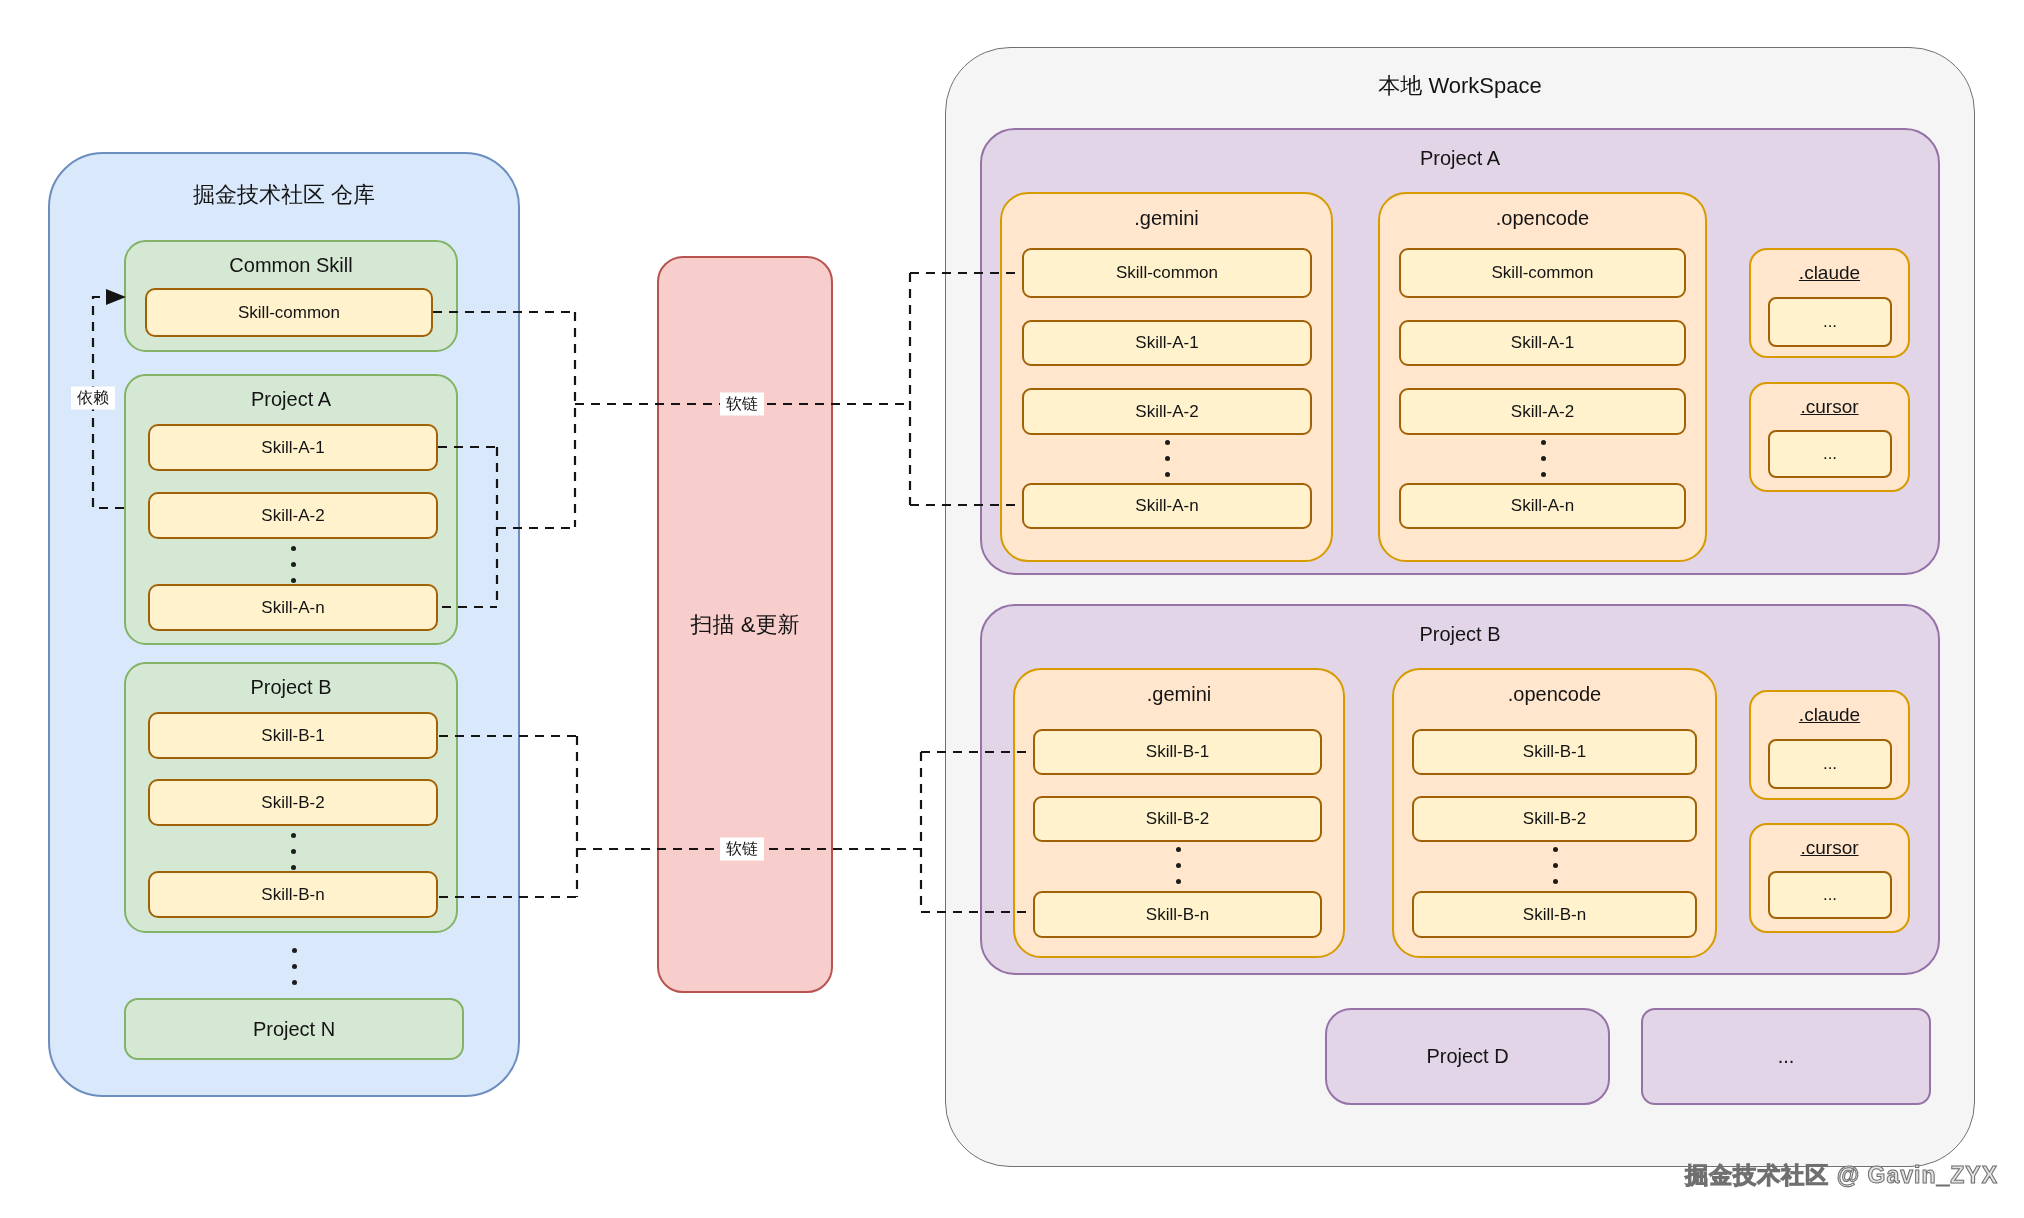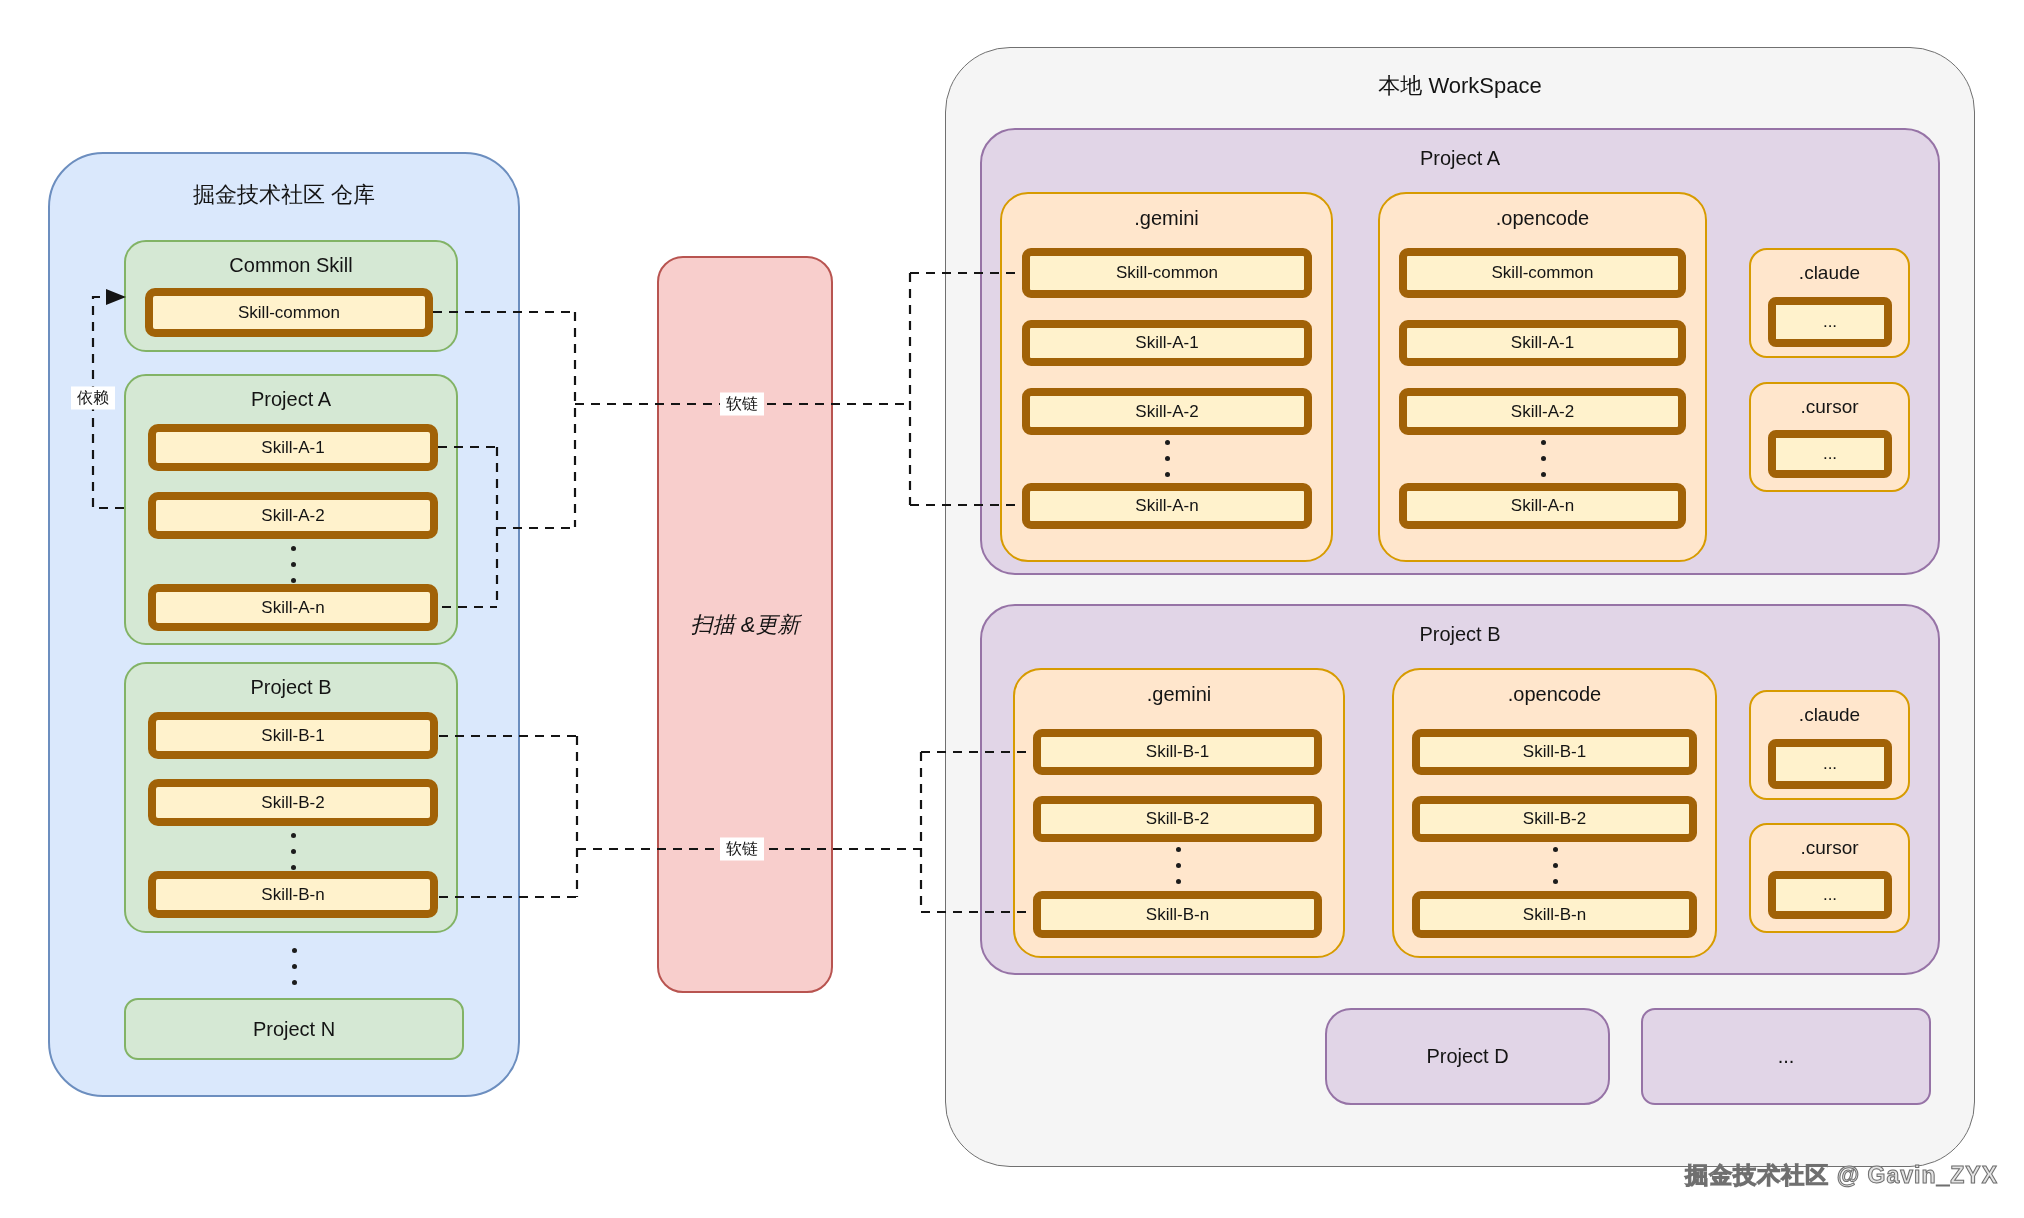--- a/index.html
+++ b/index.html
@@ -5,26 +5,26 @@
   html,body { margin:0; padding:0; background:#ffffff; }
   #stage {
     position:relative; width:2024px; height:1218px; overflow:hidden;
     background:#ffffff; font-family:"Liberation Sans", sans-serif; color:#141414;
   }
   .abs { position:absolute; box-sizing:border-box; }
   .ctr { display:flex; align-items:center; justify-content:center; text-align:center; }
   .box-title { position:absolute; left:0; right:0; text-align:center; white-space:nowrap; }
   .blue   { background:#dae8fc; border:2px solid #6c8ebf; }
   .green  { background:#d5e8d4; border:2px solid #82b366; }
-  .yellow { background:#fff2cc; border:8px solid #a16207; }
-  .pink   { background:#f8cecc; border:2px solid #b85450;font-style:italic; }
+  .yellow { background:#fff2cc; border:2px solid #a16207; }
+  .pink   { background:#f8cecc; border:2px solid #b85450; }
   .orange { background:#ffe6cc; border:2px solid #d79b00; }
   .purple { background:#e1d5e7; border:2px solid #9673a6; }
   .grayc  { background:#f5f5f5; border:2px solid #707070; }
-  .t21 { font-size:22px; } .t20 { font-size:20px; } .t19 { font-size:19px; }
+  .t21 { font-size:22px; } .t20 { font-size:20px; } .t19 { font-size:19px;text-decoration:underline; }
   .t17 { font-size:17px; }
   .vdots { display:flex; flex-direction:column; align-items:center; gap:11px; width:6px; }
   .vdots i { width:5px; height:5px; background:#1c1c1c; border-radius:50%; }
   #lines { position:absolute; left:0; top:0; z-index:5; pointer-events:none; }
   .line-label {
     position:absolute; z-index:6; background:#ffffff; padding:1px 6px;
     font-size:16px; white-space:nowrap; transform:translate(-50%,-50%);
   }
   .watermark {
     position:absolute; right:26px; top:1160px; font-size:23px; font-weight:600;

